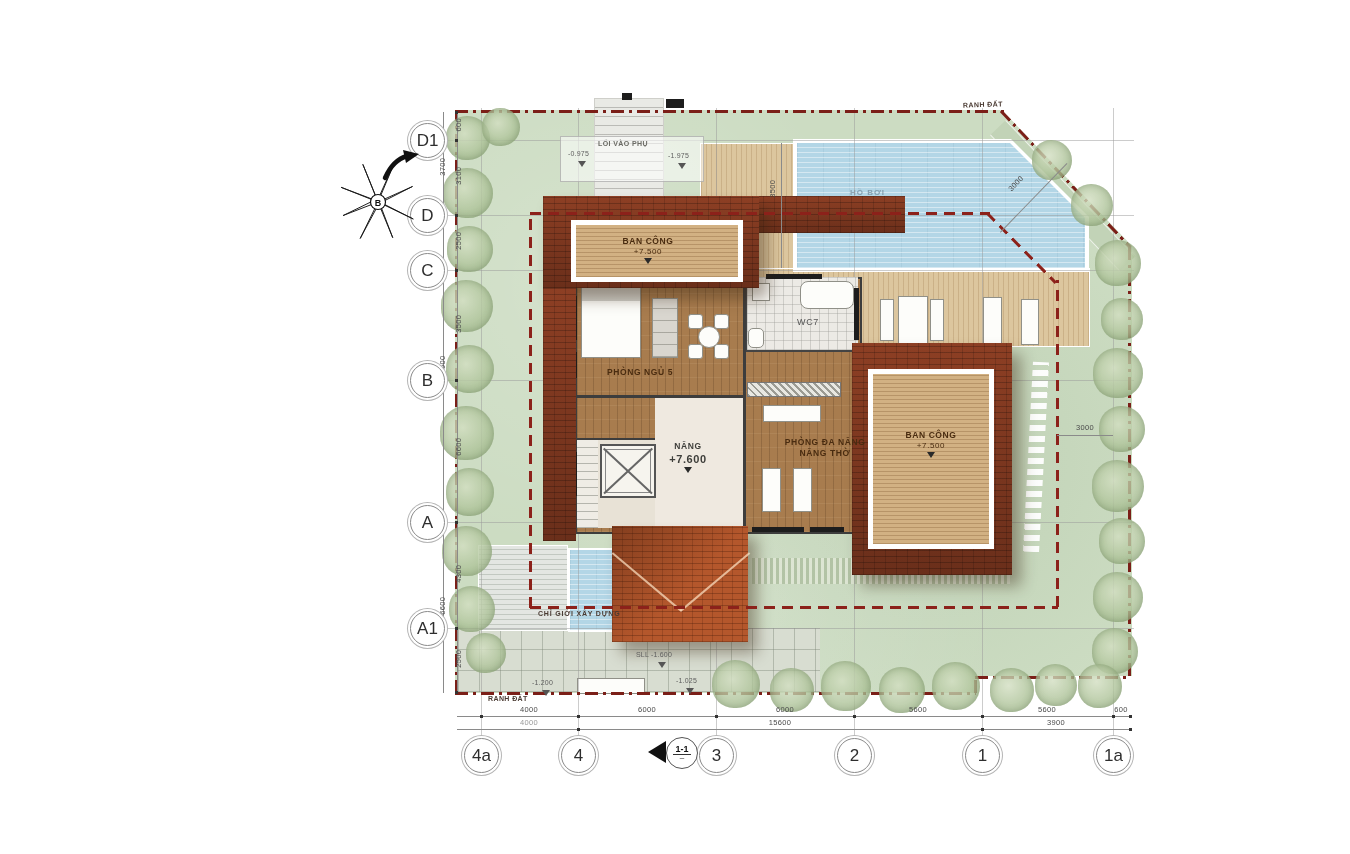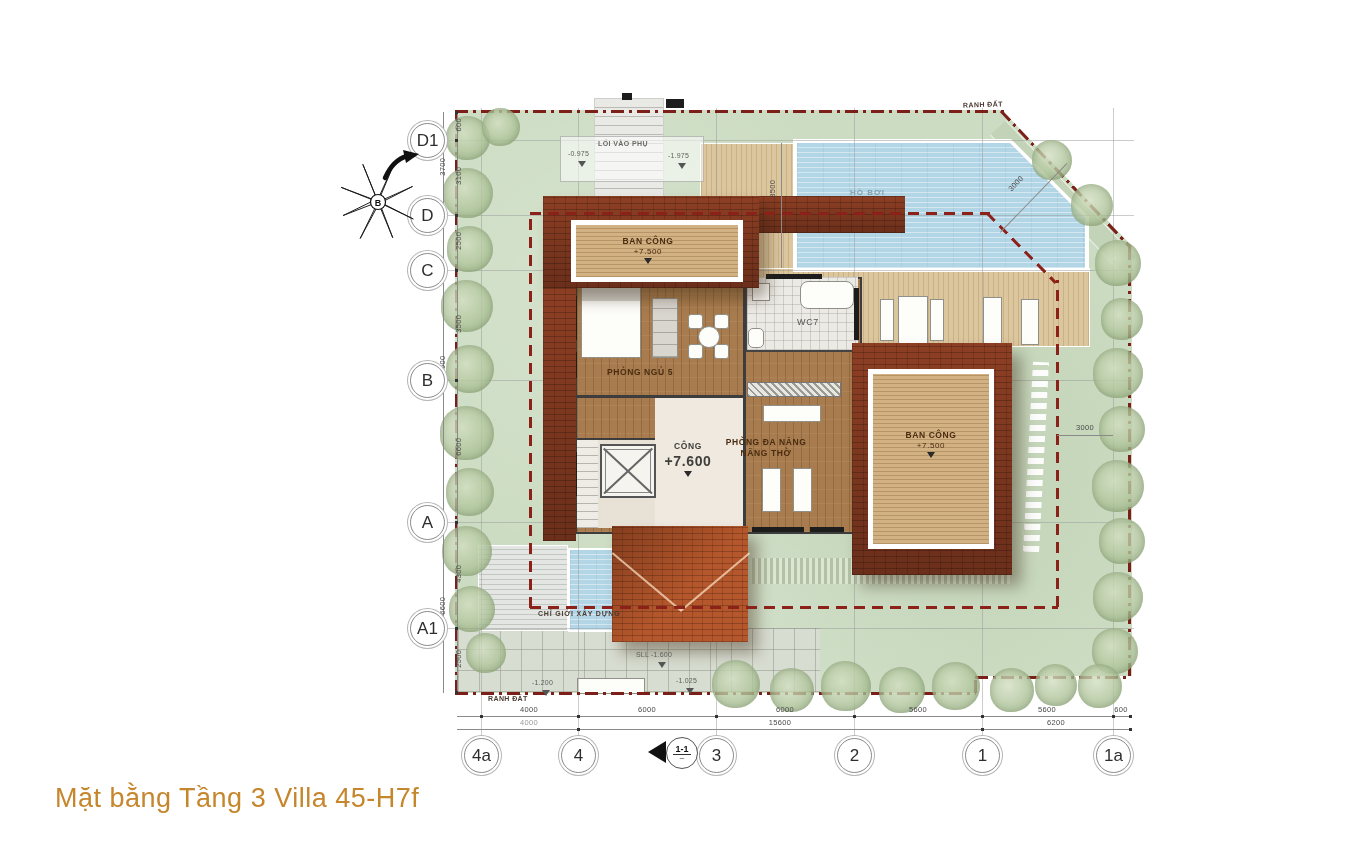--- a/index.html
+++ b/index.html
@@ -237,21 +237,21 @@
 
   <div class="dim" style="left:508px;top:706px;">4000</div>
   <div class="dim" style="left:626px;top:706px;">6000</div>
   <div class="dim" style="left:764px;top:706px;">6000</div>
   <div class="dim" style="left:897px;top:706px;">5600</div>
   <div class="dim" style="left:1026px;top:706px;">5600</div>
   <div class="dim" style="left:1100px;top:706px;">600</div>
 
   <div class="dim" style="left:508px;top:719px;color:#9a9a9a;">4000</div>
   <div class="dim" style="left:759px;top:719px;">15600</div>
-  <div class="dim" style="left:1035px;top:719px;">6200</div>
+  <div class="dim" style="left:1035px;top:719px;">3900</div>
 
   <div class="dim" style="left:1064px;top:424px;">3000</div>
   <div class="dim rot" style="left:752px;top:185px;">3500</div>
   <div class="dim" style="left:995px;top:180px;transform:rotate(-46deg);">3000</div>
 
   <div class="bub" style="left:410px;top:123px;">D1</div>
   <div class="bub" style="left:410px;top:198px;">D</div>
   <div class="bub" style="left:410px;top:253px;">C</div>
   <div class="bub" style="left:410px;top:363px;">B</div>
   <div class="bub" style="left:410px;top:505px;">A</div>
@@ -270,25 +270,25 @@
   </div>
 
   <div class="roomlbl" style="left:598px;top:236px;width:100px;">
     <div>BAN CÔNG</div>
     <div style="font-weight:normal;font-size:8px;">+7.500</div>
     <div class="tdown"></div>
   </div>
   <div class="roomlbl" style="left:580px;top:367px;width:120px;">PHÒNG NGỦ 5</div>
   <div class="roomlbl" style="left:788px;top:317px;width:40px;color:#555;font-weight:normal;font-size:9px;">WC7</div>
   <div class="roomlbl" style="left:658px;top:441px;width:60px;color:#3e3e3a;">
-    <div>CÔNG</div>
-    <div style="font-weight:bold;font-size:14px;">+7.600</div>
+    <div>NĂNG</div>
+    <div style="font-weight:bold;font-size:11px;">+7.600</div>
     <div class="tdown"></div>
   </div>
-  <div class="roomlbl" style="left:705px;top:437px;width:122px;">
+  <div class="roomlbl" style="left:764px;top:437px;width:122px;">
     <div>PHÒNG ĐA NĂNG</div>
     <div>NĂNG THỜ</div>
   </div>
   <div class="roomlbl" style="left:881px;top:430px;width:100px;">
     <div>BAN CÔNG</div>
     <div style="font-weight:normal;font-size:8px;">+7.500</div>
     <div class="tdown"></div>
   </div>
 
   <div class="a" style="left:560px;top:136px;width:142px;height:44px;background:rgba(255,255,255,.55);border:1px solid rgba(150,150,150,.6);"></div>
@@ -319,14 +319,13 @@
         <polygon points="45,54 38,14 44,48"></polygon>
         <polygon points="45,54 52,92 47,60"></polygon>
       </g>
       <path d="M52 30 Q60 12 74 8" stroke="#111" stroke-width="4.5" fill="none" stroke-linecap="round"></path>
       <polygon points="70,2 86,6 73,15" fill="#111"></polygon>
       <circle cx="45" cy="54" r="7.5" fill="#fff" stroke="#111" stroke-width="1.2"></circle>
       <text x="45" y="57.5" text-anchor="middle" font-size="9" font-weight="bold" fill="#111">B</text>
     </svg>
   </div>
 
-  <div class="a" style="left:55px;top:783px;font-size:27px;color:#c5862c;letter-spacing:.5px;">Mặt bằng Tầng 3 Villa 45-H7f</div>
 </div>
 
 </body></html>

